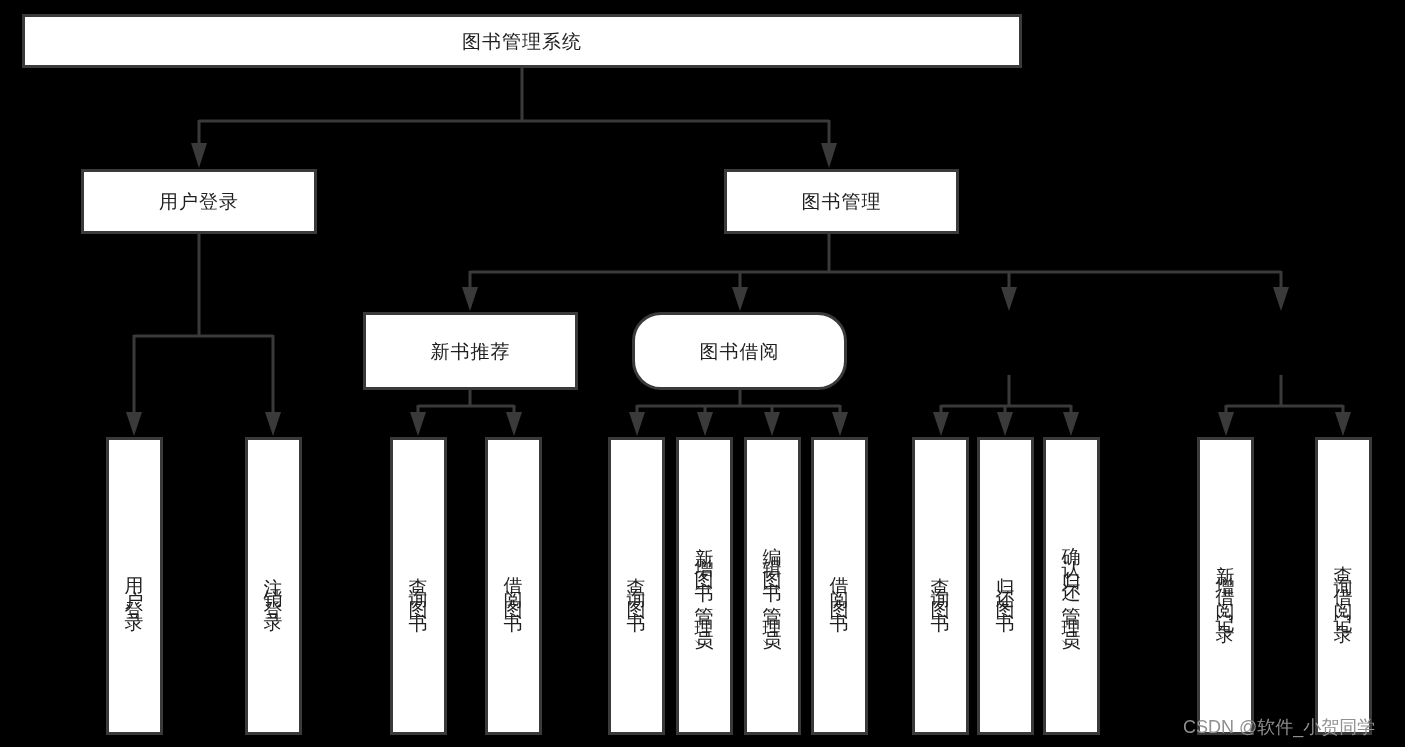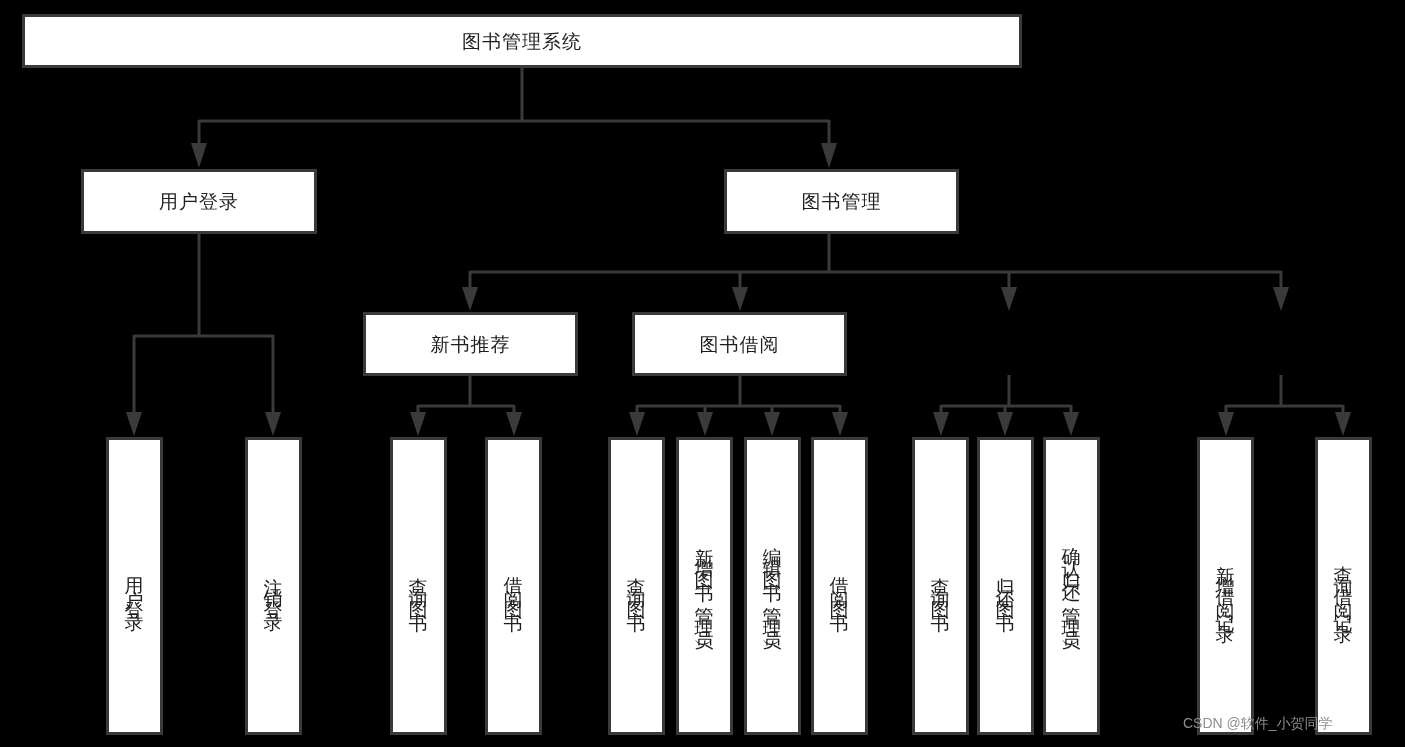--- a/index.html
+++ b/index.html
@@ -30,37 +30,37 @@
     width:57px;height:298px;
     font-size:19px;
     writing-mode:vertical-rl;
     text-orientation:mixed;
     letter-spacing:12px;
     line-height:1;
   }
   .root{left:22px;top:14px;width:1000px;height:54px;}
   .lv2-login{left:81px;top:169px;width:236px;height:65px;}
   .lv2-mgmt{left:712px;top:169px;width:235px;height:65px;margin-left:12px;}
-  .lv3{top:312px;height:64px;width:215px;}
+  .lv3{top:312px;height:78px;width:215px;}
   .lv3-newbook{left:363px;}
-  .lv3-borrow{left:632px;}
+  .lv3-borrow{left:632px;border-radius:29px;}
   .lv3-current{left:902px;}
   .lv3-records{left:1172px;}
   .leaf-1{left:106px;}  .leaf-2{left:245px;}
   .leaf-3{left:390px;}  .leaf-4{left:485px;}
   .leaf-5{left:608px;}  .leaf-6{left:676px;}
   .leaf-7{left:744px;}  .leaf-8{left:811px;}
   .leaf-9{left:912px;}  .leaf-10{left:977px;}
   .leaf-11{left:1043px;}
   .leaf-12{left:1197px;} .leaf-13{left:1315px;}
   .watermark{
     position:absolute;
     left:1183px;top:715px;
     width:215px;
-    font-size:14px;
+    font-size:18px;
     color:#8f8f8f;
     white-space:nowrap;
     z-index:5;
     letter-spacing:0px;
   }
 </style>
 </head>
 <body>
 
 <div id="stage">

